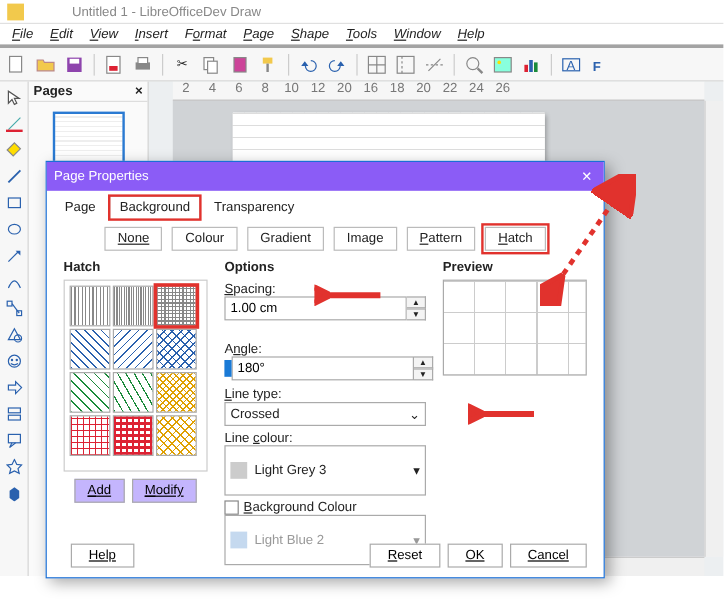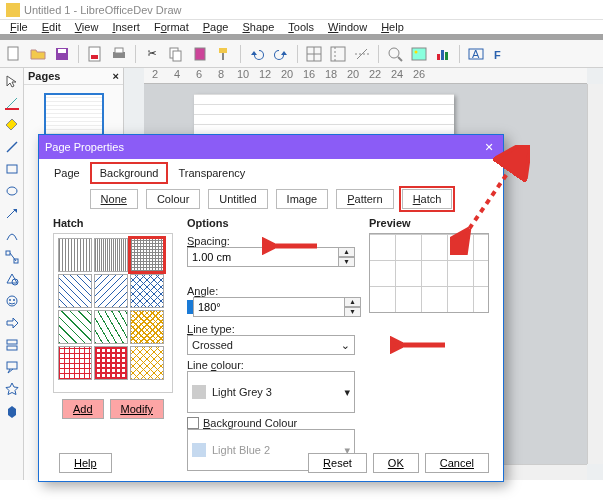--- a/index.html
+++ b/index.html
@@ -1,22 +1,22 @@
 <!DOCTYPE html>
 <html><head>
 <meta charset="utf-8">
 <style>
   * { margin:0; padding:0; box-sizing:border-box; font-family:"Segoe UI",Tahoma,sans-serif; font-size:11px; }
   body { background:#fff; color:#222; width:603px; height:500px; overflow:hidden; position:relative; }
 
   .titlebar { height:20px; background:#fff; display:flex; align-items:center; padding:0 6px; border-bottom:1px solid #e0e0e0; }
   .titlebar .doc-icon { width:14px; height:14px; background:#f2c94c; margin-right:4px; }
-  .titlebar span { color:#888; }
-
-  .menubar { height:20px; display:flex; align-items:center; gap:2px; padding:0 4px; border-bottom:6px solid #a3a3a3; }
+  .titlebar span { color:#888;margin-left:36px; }
+
+  .menubar { height:20px; display:flex; align-items:center; gap:2px; padding:0 4px; border-bottom:3px solid #a3a3a3;font-style:italic; }
   .menubar span { padding:2px 6px; cursor:default; }
   .menubar span u { text-decoration:underline; }
 
   .toolbar { height:28px; display:flex; align-items:center; gap:4px; padding:0 4px; border-bottom:1px solid #d0d0d0; background:#f7f7f7; }
   .toolbar .btn { width:20px; height:20px; display:flex; align-items:center; justify-content:center; border:1px solid transparent; }
   .toolbar .sep { width:1px; height:18px; background:#ccc; margin:0 2px; }
 
   .main { display:flex; height:calc(500px - 88px); }
   .ltoolbar { width:24px; background:#f7f7f7; border-right:1px solid #d0d0d0; display:flex; flex-direction:column; align-items:center; padding-top:4px; gap:4px; }
   .ltoolbar .tb { width:18px; height:18px; display:flex; align-items:center; justify-content:center; }
@@ -50,21 +50,21 @@
 
   .dlg-body { display:flex; gap:14px; padding:0 14px; }
   .col { display:flex; flex-direction:column; }
   .col h4 { font-weight:bold; margin-bottom:4px; }
 
   .swatches { width:120px; }
   .swatch-box { width:120px; height:160px; border:1px solid #ccc; overflow-y:auto; padding:4px; display:grid; grid-template-columns:repeat(3,34px); grid-auto-rows:34px; gap:2px; }
   .swatch { border:1px solid #aaa; }
   .swatch.sel { outline:3px solid #e1322d; outline-offset:-1px; }
   .sw-btns { display:flex; gap:6px; margin-top:6px; justify-content:center;}
-  .sw-btns button { padding:3px 10px; border:1px solid #aaa; background:#fca5a5;text-decoration:underline; }
+  .sw-btns button { padding:3px 10px; border:1px solid #aaa; background:#c4b5fd;text-decoration:underline; }
 
   .opts { flex:1; width:160px; }
   .opts label { display:block; margin-top:2px; }
   .row { display:flex; align-items:center; gap:4px; margin-bottom:16px; }
   .spin { flex:1; display:flex; }
   .spin input { flex:1; border:1px solid #aaa; padding:2px 4px; height:20px; }
   .spin .btns { width:16px; display:flex; flex-direction:column; }
   .spin .btns div { flex:1; border:1px solid #aaa; border-left:none; text-align:center; line-height:8px; font-size:8px; background:#f4f4f4; }
   .slider-row { display:flex; align-items:center; gap:6px; }
   .slider { flex:1; height:14px; position:relative; }
@@ -346,21 +346,21 @@
 
   <div class="tabs">
     <div class="tab">Page</div>
     <div class="tab active hl">Background</div>
     <div class="tab">Transparency</div>
   </div>
 
   <div class="filltypes">
     <div class="ft"><u>None</u></div>
     <div class="ft">Colour</div>
-    <div class="ft">Untitled</div>
+    <div class="ft">Gradient</div>
     <div class="ft">Image</div>
     <div class="ft"><u>P</u>attern</div>
     <div class="ft hl"><u>H</u>atch</div>
   </div>
 
   <div class="dlg-body">
 
     <div class="col swatches">
       <h4>Hatch</h4>
       <div class="swatch-box" id="swatch-box">

